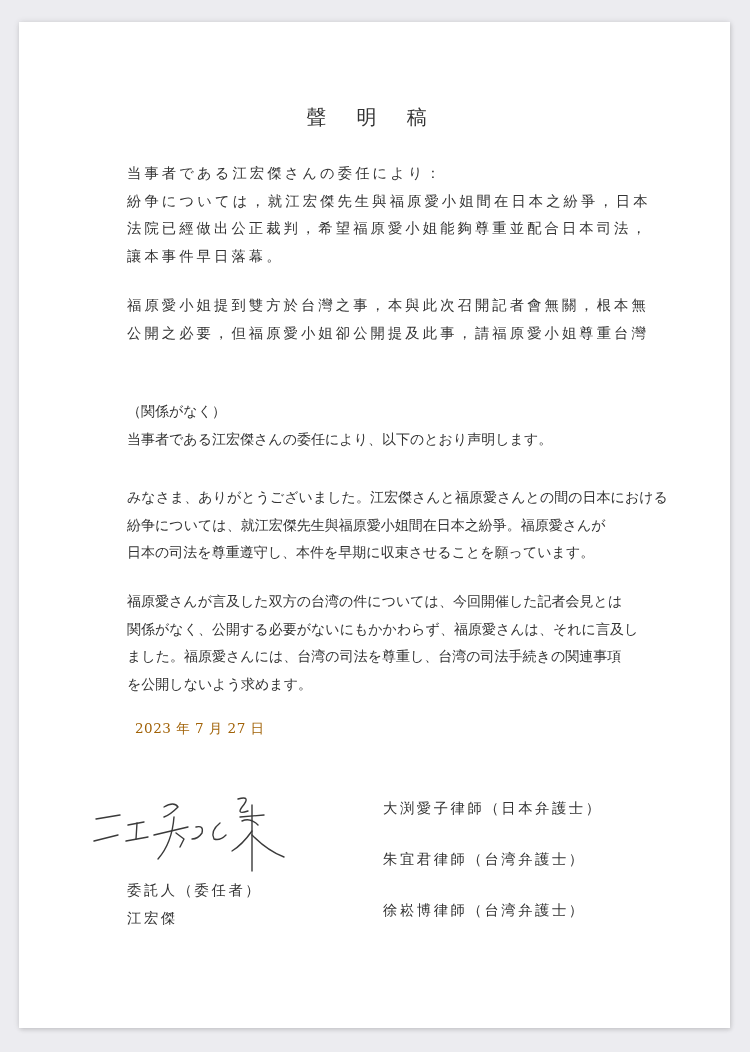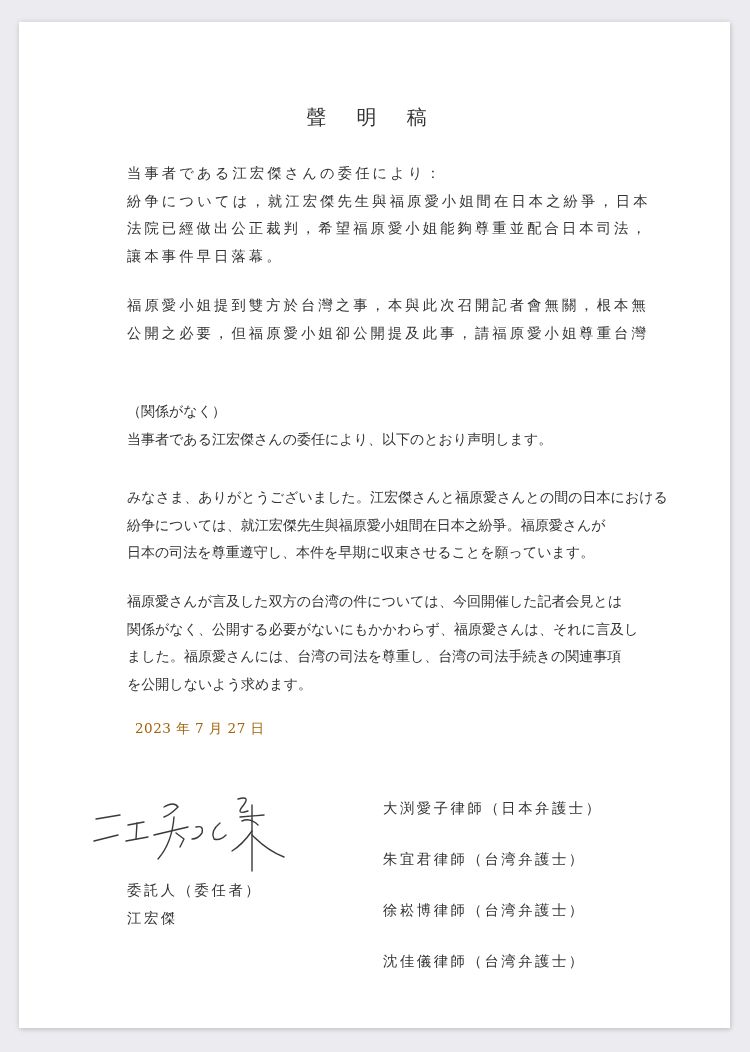--- a/index.html
+++ b/index.html
@@ -131,21 +131,20 @@
   <span class="line">ました。福原愛さんには、台湾の司法を尊重し、台湾の司法手続きの関連事項</span>
   <span class="line">を公開しないよう求めます。</span>
 </div>
 
 <div class="date">2023 年 7 月 27 日</div>
 
 <div class="lawyers">
   <span class="line">大渕愛子律師（日本弁護士）</span>
   <span class="line">朱宜君律師（台湾弁護士）</span>
   <span class="line">徐崧博律師（台湾弁護士）</span>
-  <span class="line">沈佳儀律師（台湾弁護士）</span>
 </div>
 
 <svg class="signature" viewBox="0 0 200 80" fill="none" stroke="#3a3a3a" stroke-width="1.4" stroke-linecap="round" stroke-linejoin="round">
 
   <path d="M4 24 L28 20"></path>
   <path d="M2 46 L26 40"></path>
   <path d="M36 30 L52 27"></path>
   <path d="M45 28 L44 44"></path>
   <path d="M34 46 L56 42"></path>
 

